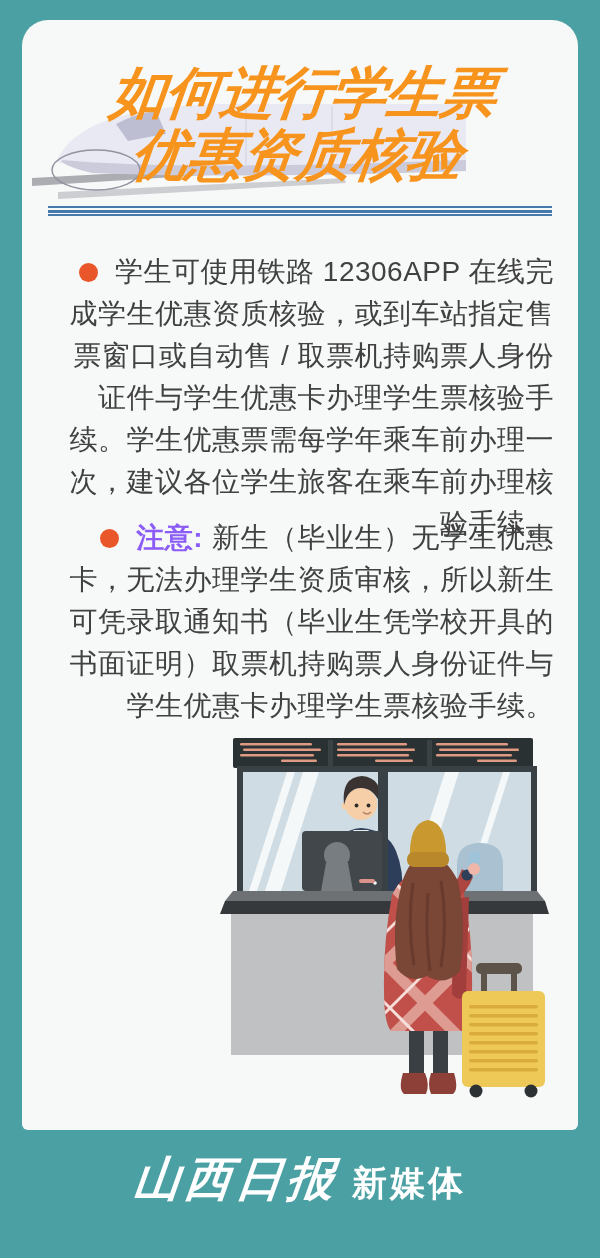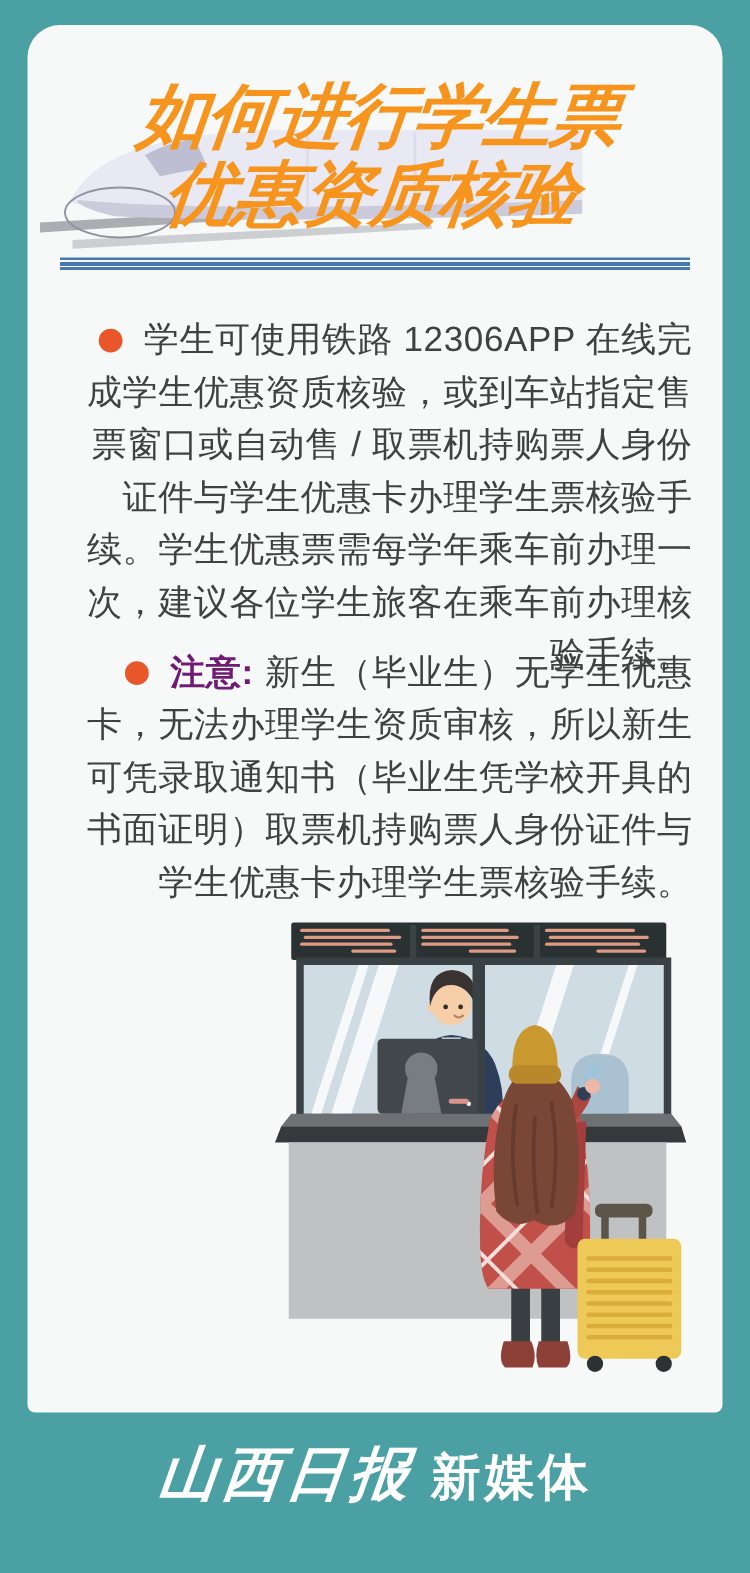--- a/index.html
+++ b/index.html
@@ -31,34 +31,34 @@
   .para{
     position:absolute;left:26px;width:506px;margin:0;
     color:#414141;font-size:28px;line-height:42px;letter-spacing:.5px;text-align:right;
   }
   .para-1{top:231px;}
   .para-2{top:497px;}
   .dot{
     display:inline-block;width:19px;height:19px;border-radius:50%;
     background:#E8562A;margin:0 17px 0 16px;vertical-align:-1px;
   }
-  .notice{color:#701a75;font-weight:bold;margin-right:9px;}
+  .notice{color:#8b5cf6;font-weight:bold;margin-right:9px;}
   
   .illus{position:absolute;left:193px;top:713px;width:340px;height:372px;}
   
   .footer{
     position:absolute;left:0;top:1148px;width:600px;height:70px;
     display:flex;justify-content:center;align-items:baseline;gap:14px;
     color:#FFFFFF;
   }
   .logo-script{
     font-family:"Liberation Serif", serif;font-style:italic;font-weight:700;
     font-size:47px;letter-spacing:4px;transform:skewX(-6deg);
   }
-  .logo-suffix{font-weight:800;font-size:40px;letter-spacing:3px;}
+  .logo-suffix{font-weight:800;font-size:35px;letter-spacing:3px;}
 </style>
 </head>
 <body>
 
 <div class="card">
 
   <svg class="train" viewBox="0 0 434 132" aria-hidden="true">
     <polygon points="0,100 218,88 221,94 0,108" fill="#9FA0A6" opacity="0.85"></polygon>
     <polygon points="26,114 312,100 314,105 26,121" fill="#C2C3C7" opacity="0.8"></polygon>
     <path d="M24,84 Q36,56 76,42 Q118,28 186,26 L434,26 L434,84 Q300,95 130,93 Q58,92 24,84 Z" fill="#E9E9F3"></path>

